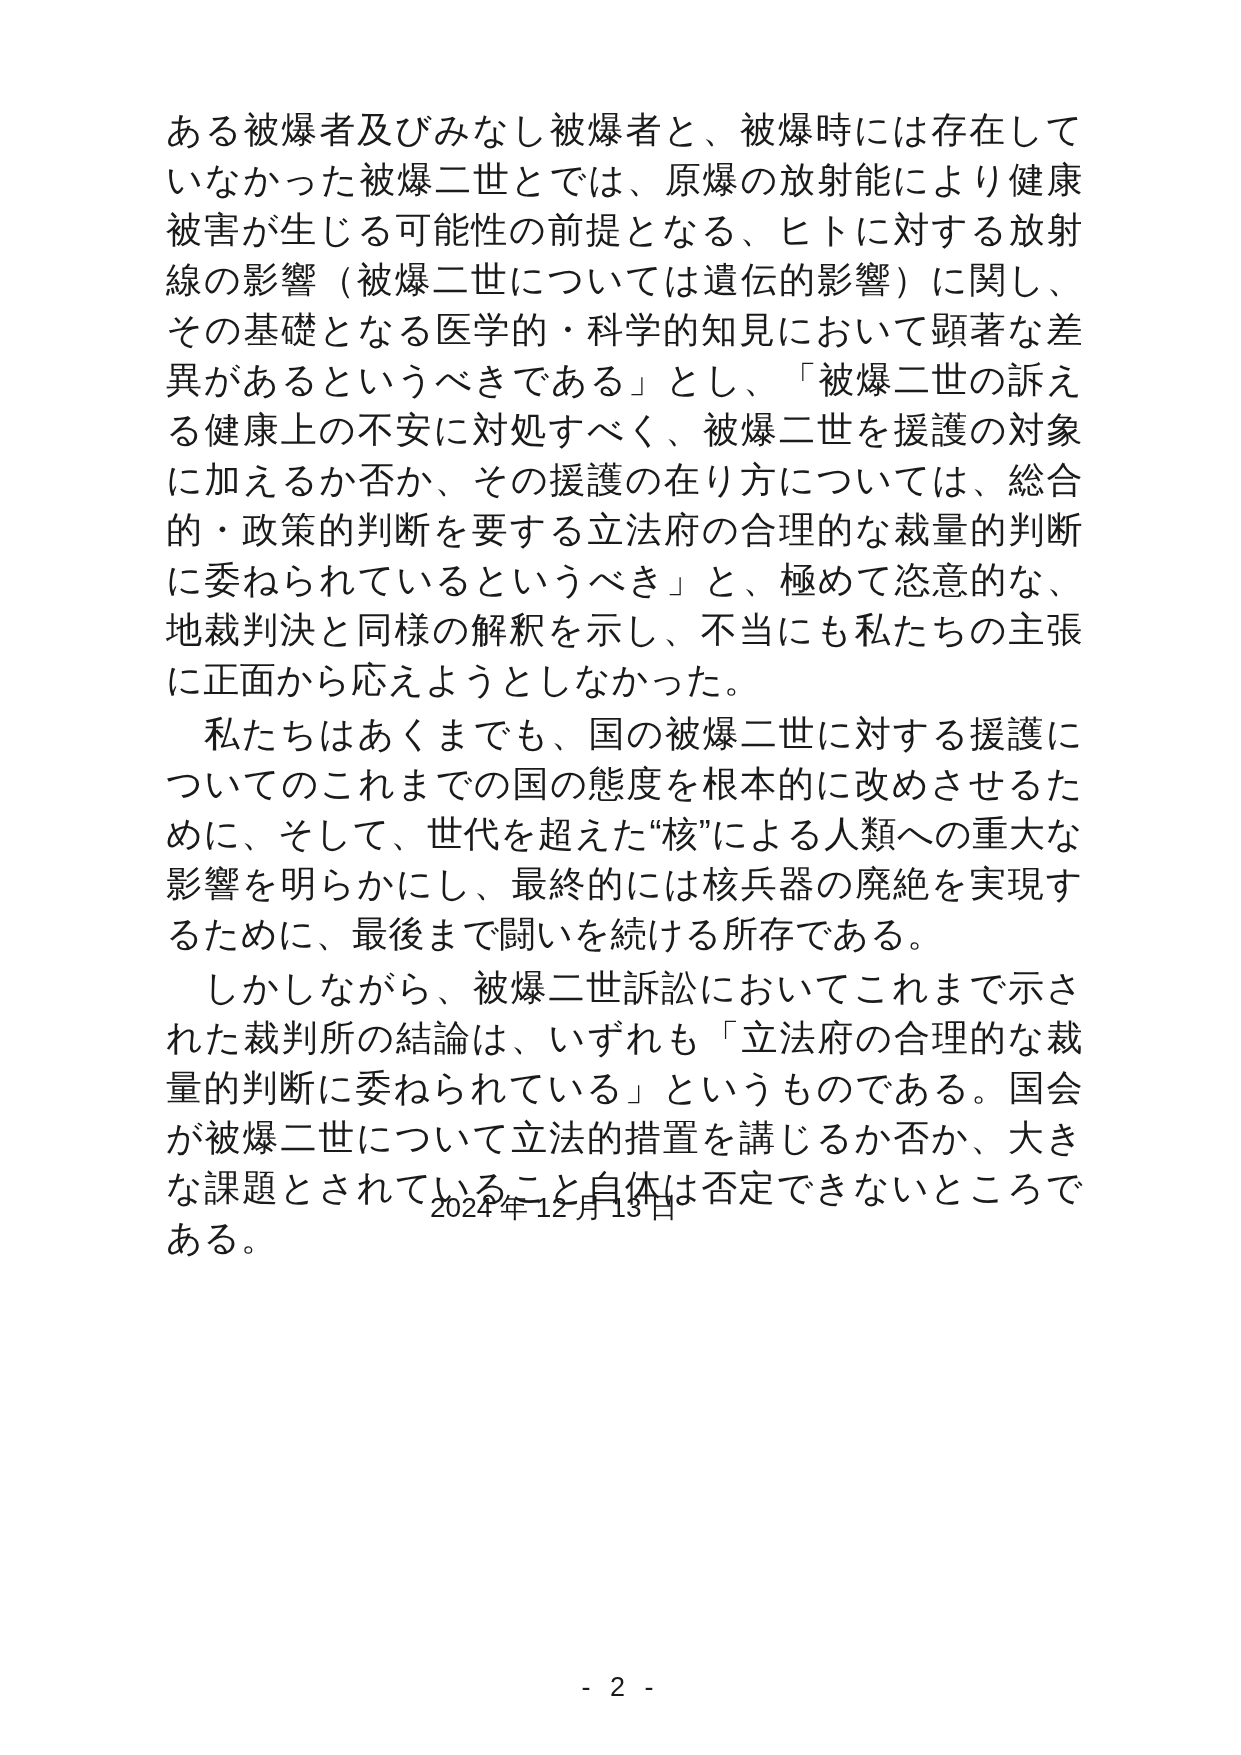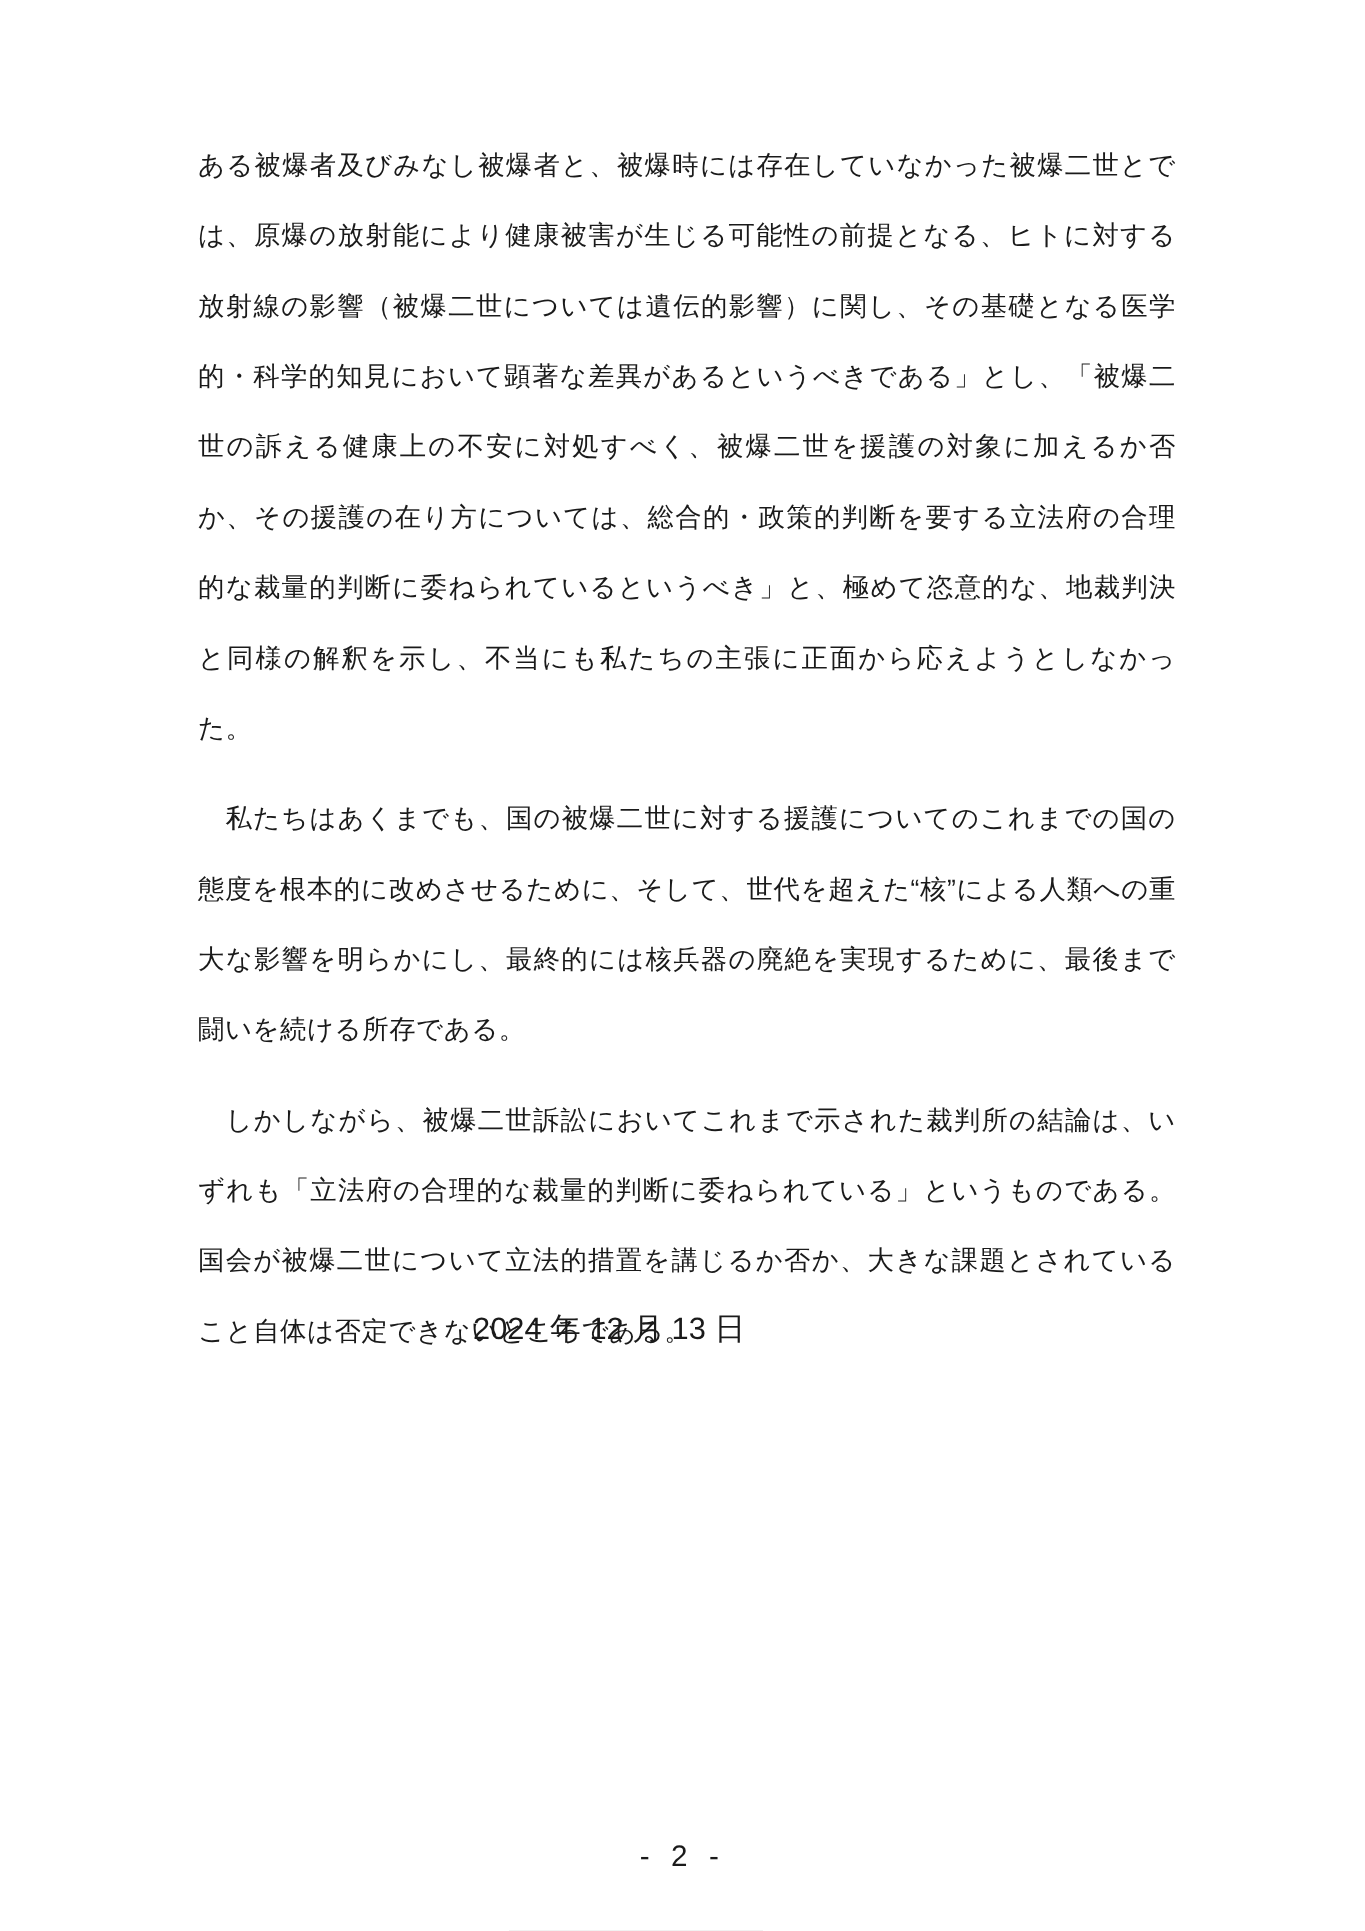--- a/index.html
+++ b/index.html
@@ -17,24 +17,24 @@
     color: #000000;
     overflow: hidden;
   }
   .body-text {
     position: absolute;
     left: 162px;
     top: 101px;
     width: 925px;
   }
   .body-text p {
-    margin: 18px;
+    margin: 4px;
     padding: 0;
-    font-size: 24px;
-    line-height: 64px;
+    font-size: 36px;
+    line-height: 50px;
     letter-spacing: 0.5px;
     text-align: justify;
     text-justify: inter-character;
     color: #1a1a1a;
   }
   .date-line {
     position: absolute;
     left: 162px;
     top: 1188px;
     width: 925px;

